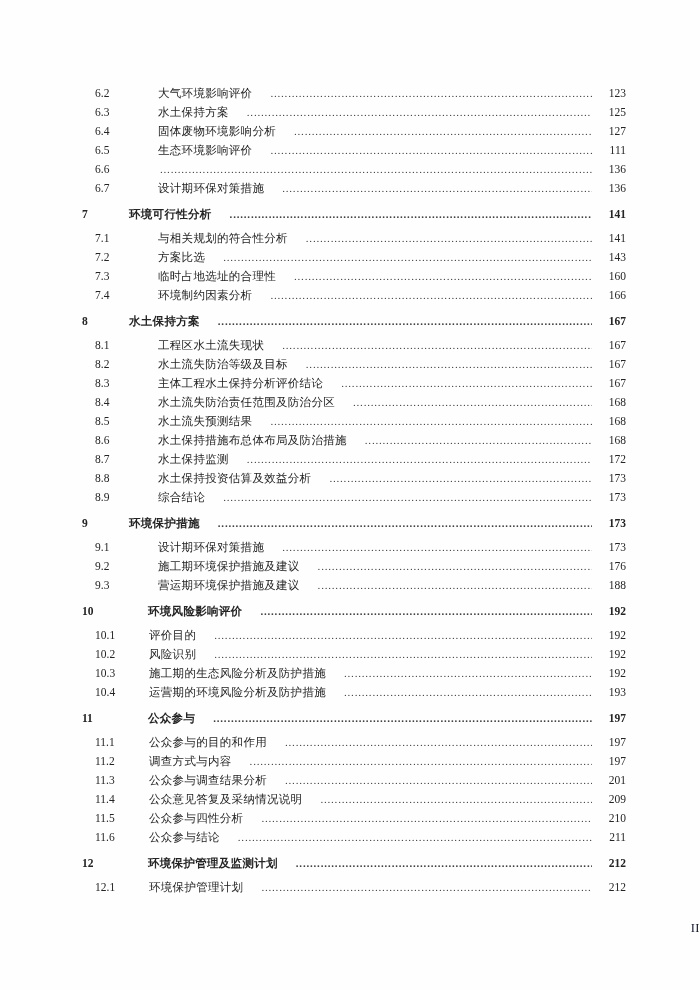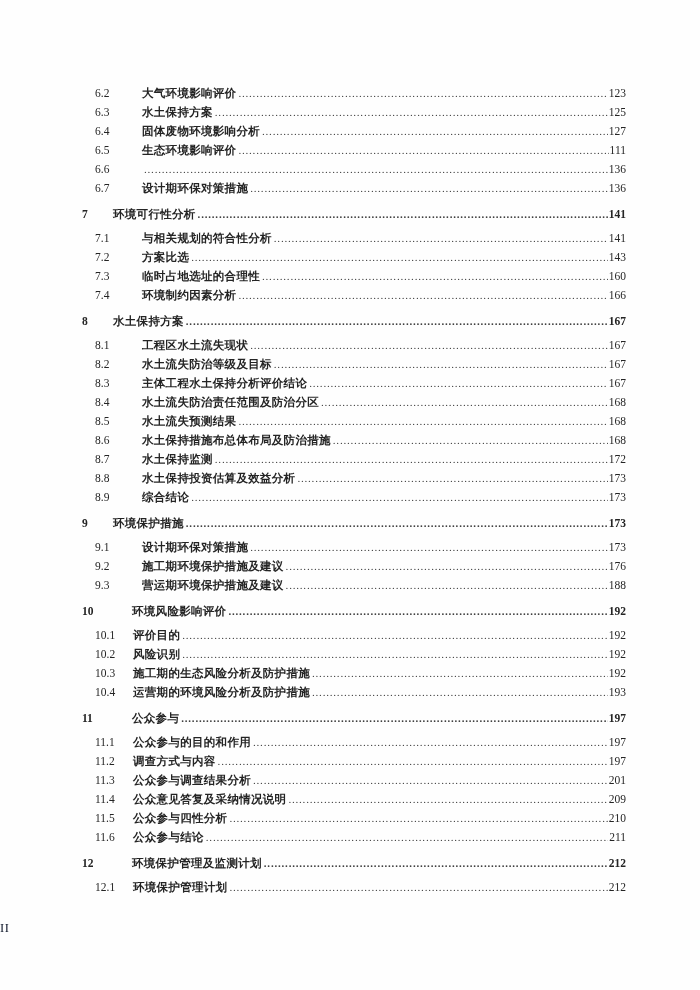--- a/index.html
+++ b/index.html
@@ -26,40 +26,40 @@
     right: 74px;
     top: 84px;
   }
   .row {
     display: flex;
     align-items: baseline;
     height: 19px;
     line-height: 19px;
     font-size: 11.5px;
     white-space: nowrap;
+    gap: 16px;
   }
   .row.chapter {
     font-weight: bold;
     margin-top: 7px;
     margin-bottom: 5px;
   }
   .row.sub {
     margin-left: 13px;
   }
   .num {
     flex: 0 0 auto;
   }
   .chapter .num { width: 31px; }
   .chapter.wide .num { width: 50px; }
   .sub .num { width: 47px; }
   .sub.wide .num { width: 38px; }
   .title {
     flex: 0 0 auto;
     letter-spacing: 0.3px;
-    font-weight: bold;
   }
   .leader {
     flex: 1 1 auto;
     overflow: hidden;
     margin: 0 1px 0 2px;
     color: #3c3c3c;
   }
   .leader::after {
     content: "..............................................................................................................................................................................................................................................................................................................";
     letter-spacing: 0.8px;
@@ -67,21 +67,21 @@
   }
   .pagenum {
     flex: 0 0 auto;
     font-size: 11.5px;
   }
   .footer {
     position: absolute;
     top: 921px;
     left: 0;
     width: 100%;
-    text-align: left;
+    text-align: right;
     font-size: 12.5px;
     color: #0f172a;
     letter-spacing: 0.5px;
   }
 </style>
 </head>
 <body>
 
 <div class="page">
   <div class="toc" id="toc-list">

